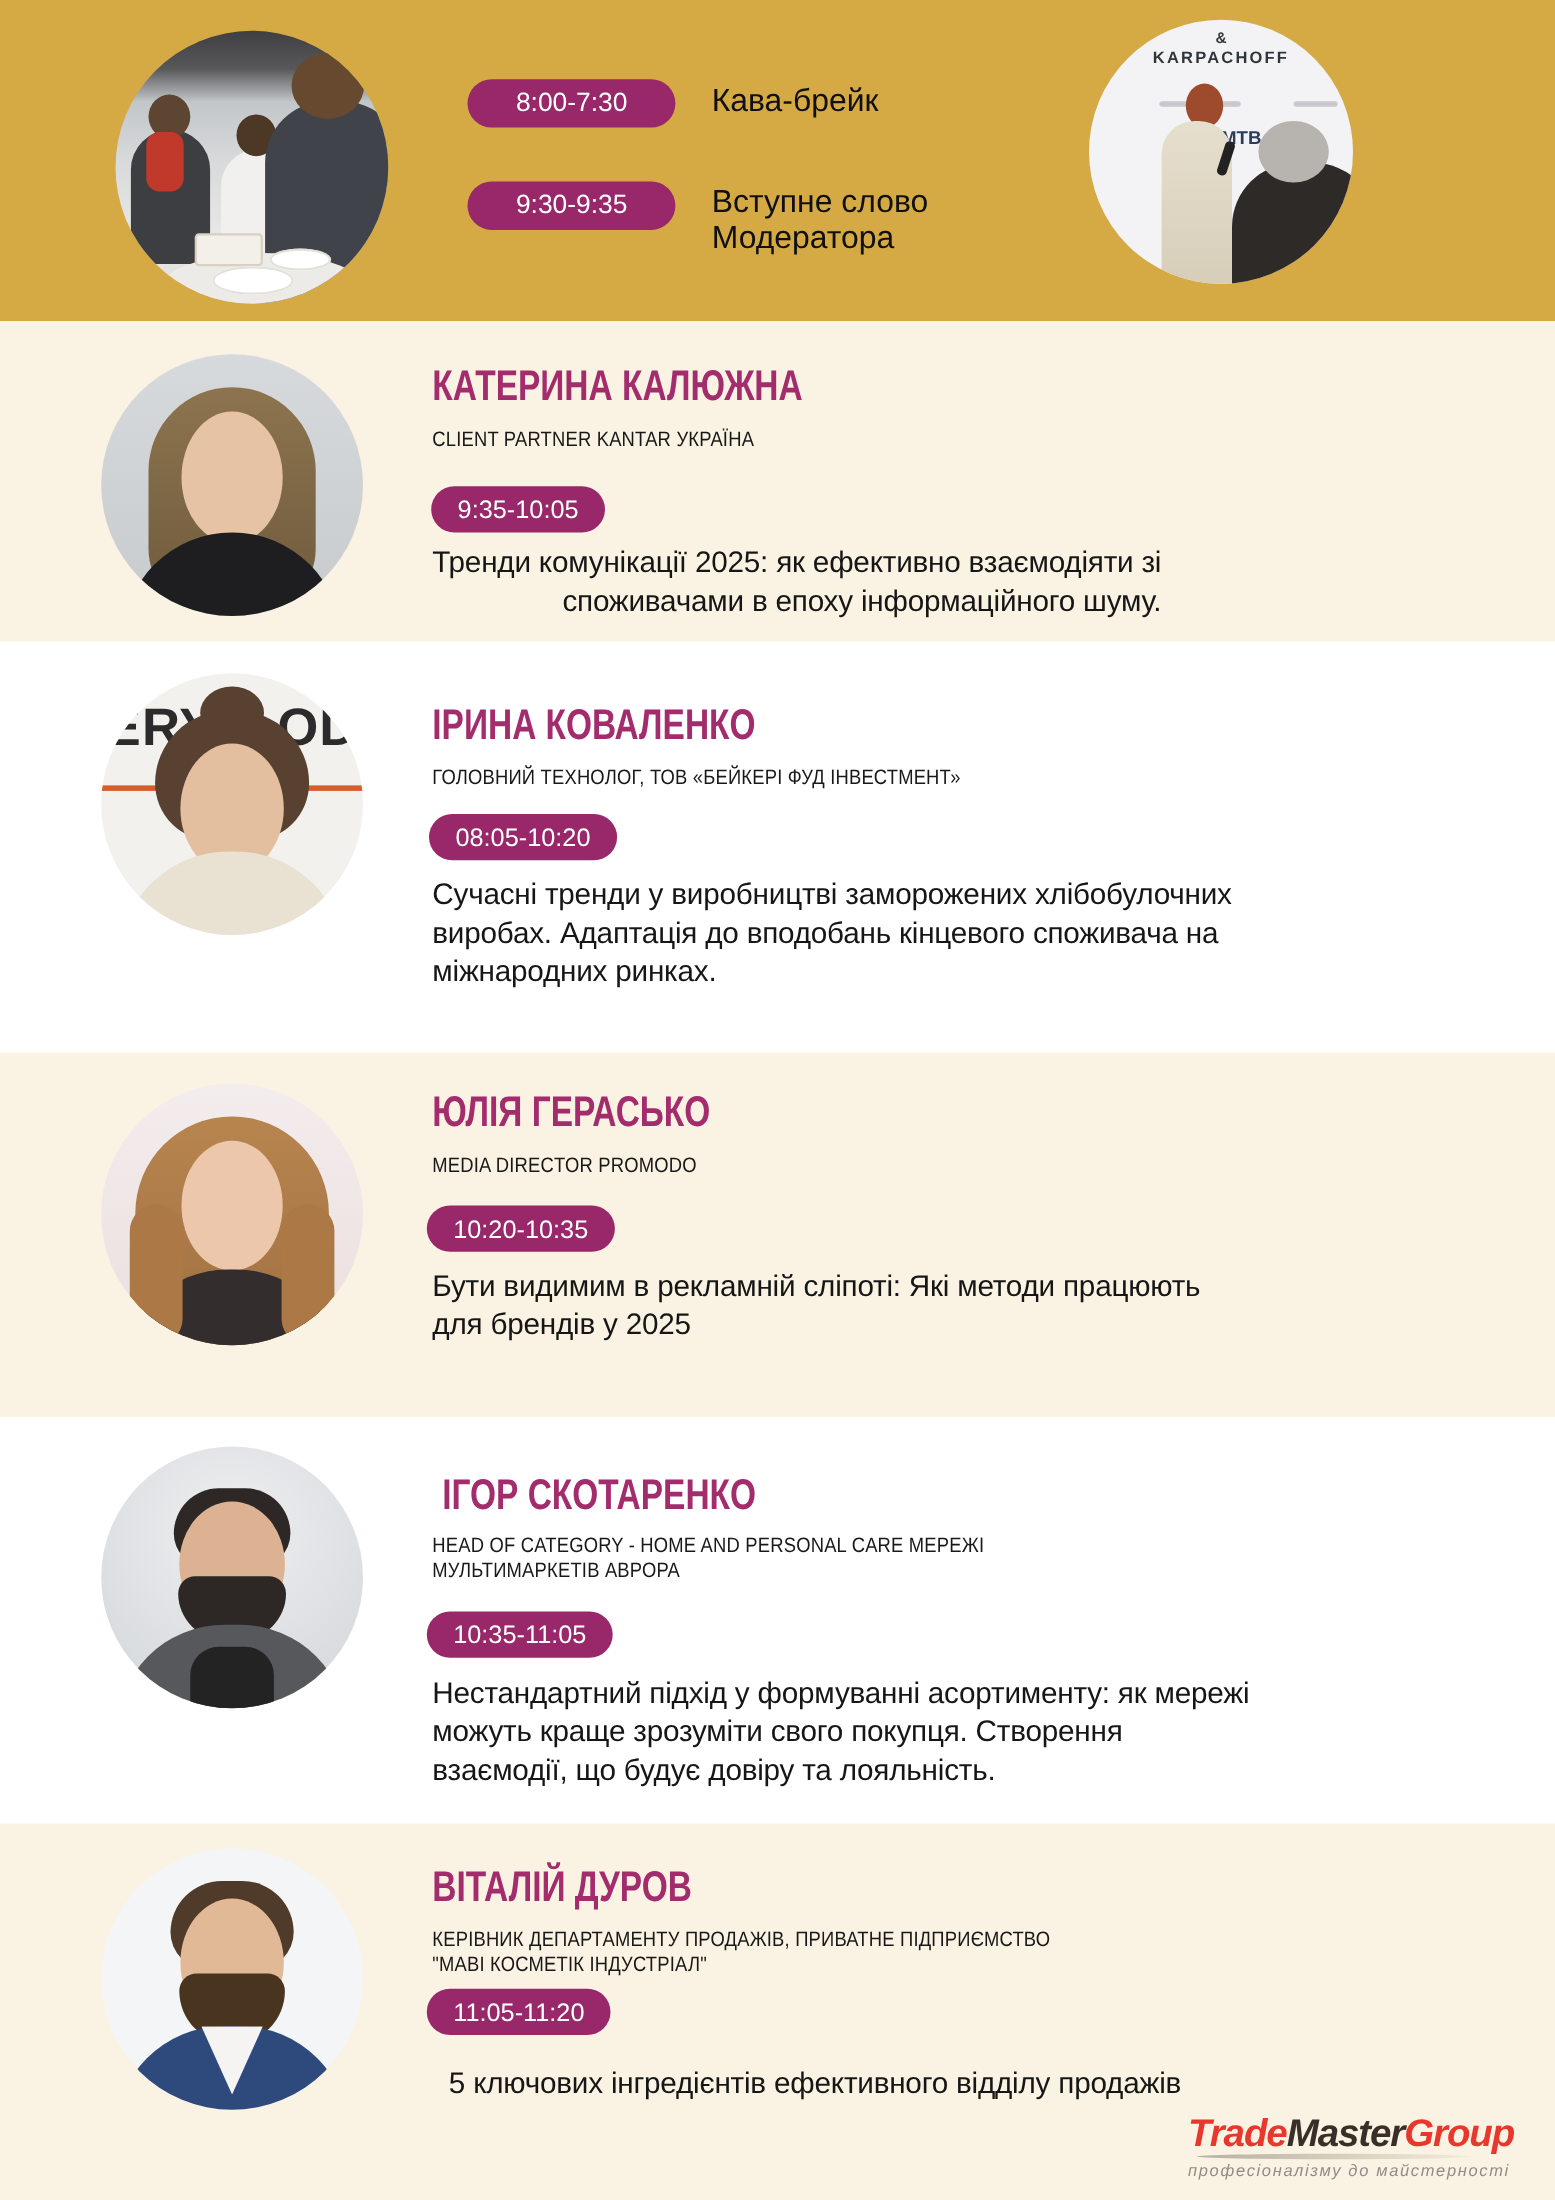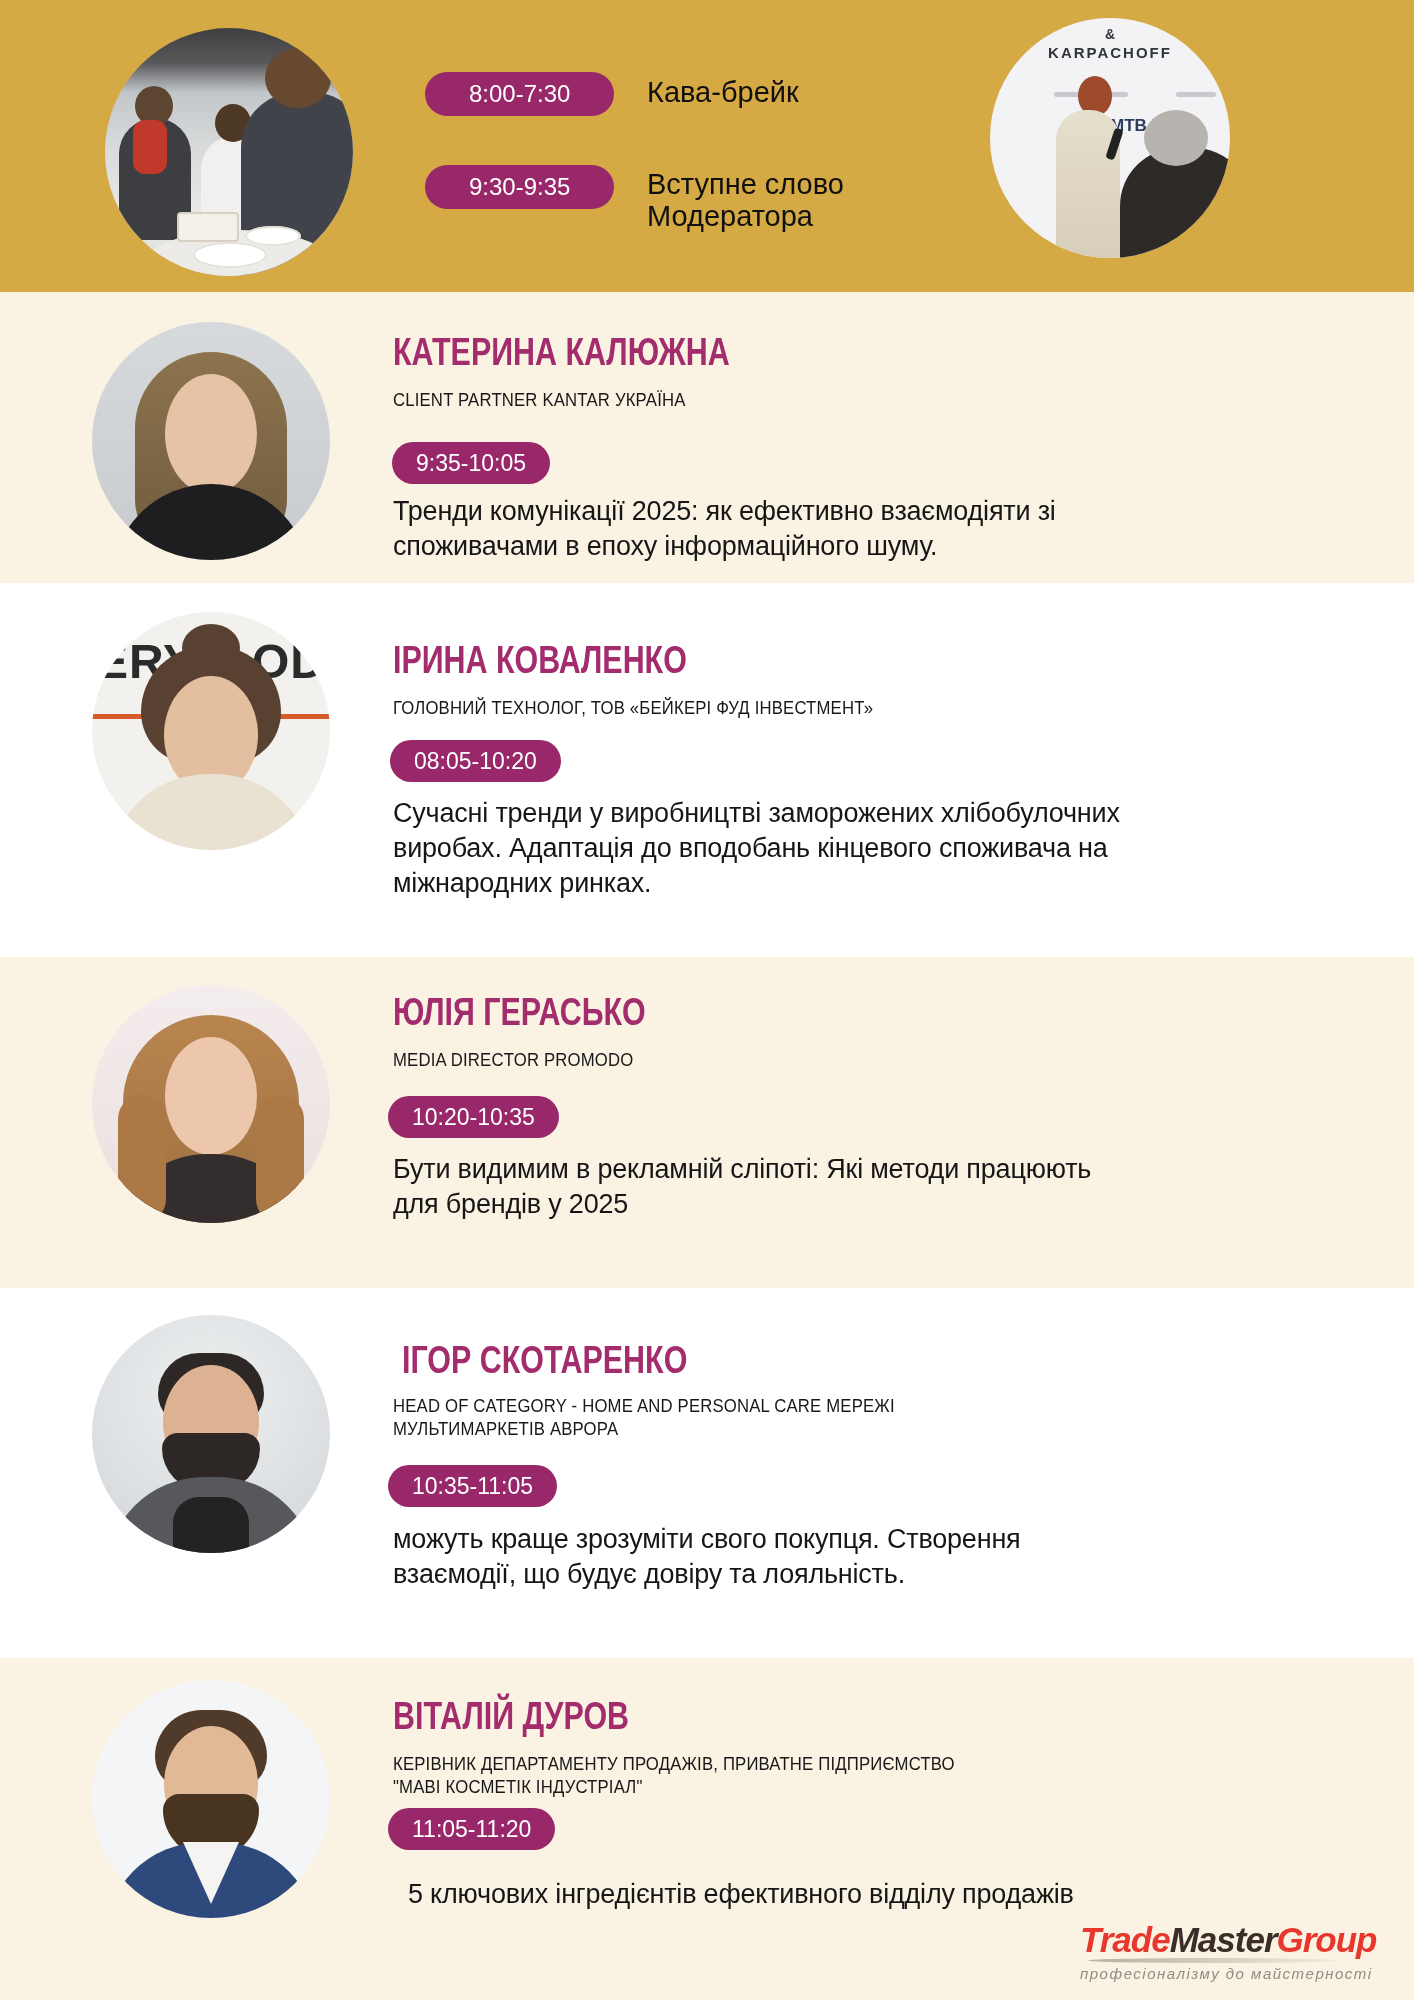--- a/index.html
+++ b/index.html
@@ -163,21 +163,21 @@
 </div>
 
 <div class="photo sp av1" style="top:322px;">
   <div class="ph-hair"></div>
   <div class="ph-face"></div>
   <div class="ph-body"></div>
 </div>
 <div class="name" style="left:393px;top:330px;">КАТЕРИНА КАЛЮЖНА</div>
 <div class="title" style="left:393px;top:388px;">CLIENT PARTNER KANTAR УКРАЇНА</div>
 <div class="badge" style="left:392px;top:442px;">9:35-10:05</div>
-<div class="desc" style="left:393px;top:494px;">
+<div class="desc" style="left:393px;top:494px;text-align:right;">
   <div>Тренди комунікації 2025: як ефективно взаємодіяти зі</div>
   <div>споживачами в епоху інформаційного шуму.</div>
 </div>
 
 <div class="photo sp av2" style="top:612px;">
   <div class="ph-stripe"></div>
   <div class="ph-logo l">ERY</div>
   <div class="ph-logo r">OD</div>
   <div class="ph-bun"></div>
   <div class="ph-hair"></div>
@@ -215,20 +215,21 @@
   <div class="ph-body"></div>
   <div class="ph-tee"></div>
 </div>
 <div class="name" style="left:402px;top:1338px;">ІГОР СКОТАРЕНКО</div>
 <div class="title" style="left:393px;top:1394px;">
   <div>HEAD OF CATEGORY - HOME AND PERSONAL CARE МЕРЕЖІ</div>
   <div>МУЛЬТИМАРКЕТІВ АВРОРА</div>
 </div>
 <div class="badge" style="left:388px;top:1465px;">10:35-11:05</div>
 <div class="desc" style="left:393px;top:1522px;">
+  <div>Нестандартний підхід у формуванні асортименту: як мережі</div>
   <div>можуть краще зрозуміти свого покупця. Створення</div>
   <div>взаємодії, що будує довіру та лояльність.</div>
 </div>
 
 <div class="photo sp av5" style="top:1680px;">
   <div class="ph-hair"></div>
   <div class="ph-face"></div>
   <div class="ph-beard"></div>
   <div class="ph-body"></div>
   <div class="ph-shirt"></div>

